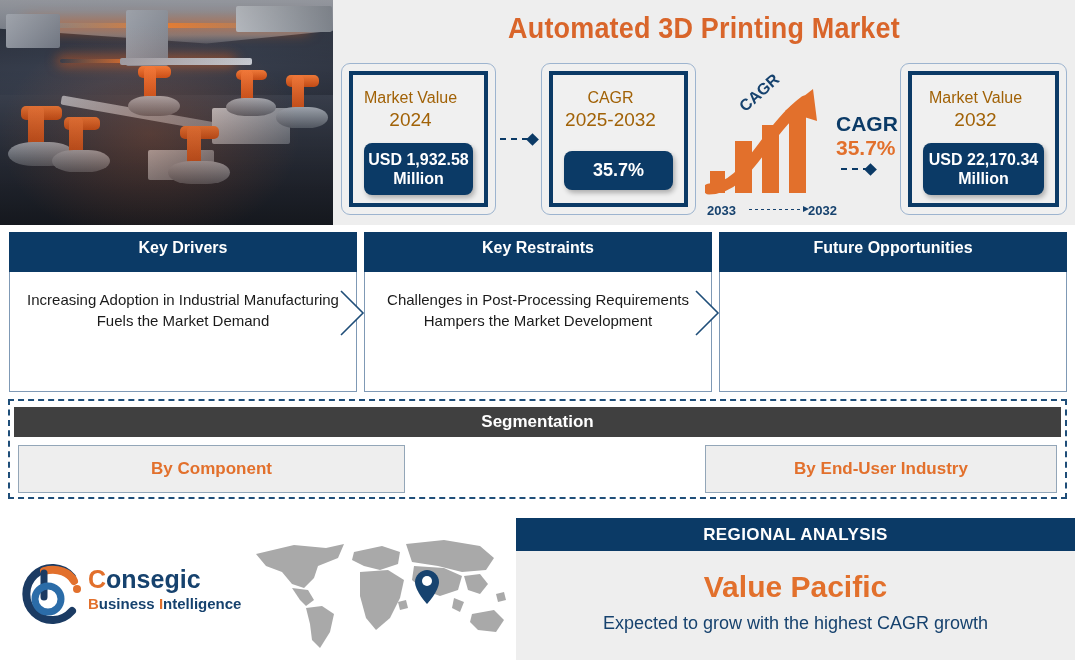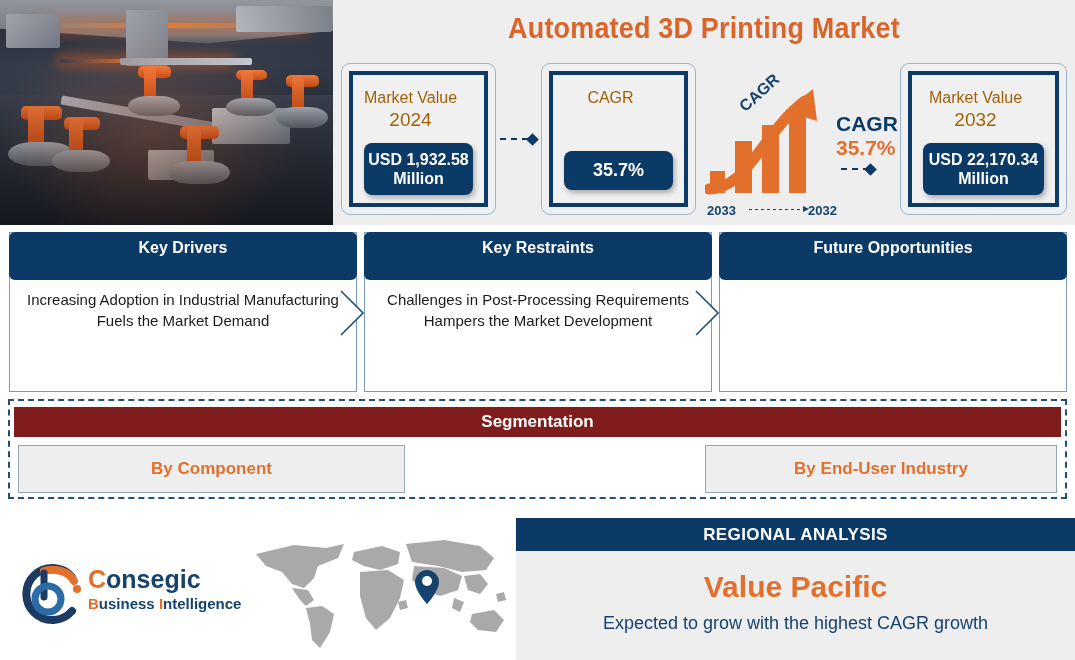--- a/index.html
+++ b/index.html
@@ -72,30 +72,30 @@
   .axis-arrow:after{content:"";position:absolute;right:-6px;top:-3px;
      border-left:6px solid #16426e;border-top:3.5px solid transparent;border-bottom:3.5px solid transparent;}
   .cagr-rot{position:absolute;left:31px;top:17px;color:#16426e;font-size:16px;font-weight:600;
      transform:rotate(-42deg);transform-origin:left top;}
   .cagr-t{position:absolute;left:131px;top:27px;color:#0b3a66;font-weight:bold;font-size:21px;}
   .cagr-v{position:absolute;left:131px;top:51px;color:#e2702c;font-weight:bold;font-size:21px;}
 
   
   .panel{position:absolute;top:232px;height:160px;background:#ffffff;
      border:1px solid #7f99b5;box-sizing:border-box;}
-  .panel-hd{position:absolute;left:-1px;top:-1px;right:-1px;height:48px;background:#0b3a66;
-     color:#ffffff;font-weight:bold;font-size:16px;text-align:center;line-height:32px;border-radius:6px;}
+  .panel-hd{position:absolute;left:-1px;top:-1px;right:-1px;height:40px;background:#0b3a66;
+     color:#ffffff;font-weight:bold;font-size:16px;text-align:center;line-height:32px;}
   .panel-bd{position:absolute;left:14px;right:14px;top:56px;text-align:center;
      color:#1b1b1b;font-size:15px;line-height:21px;}
   .chev{position:absolute;top:290px;width:40px;height:46px;z-index:6;}
 
   
   .segbox{position:absolute;left:8px;top:399px;width:1059px;height:100px;
      border:2px dashed #1f4e79;box-sizing:border-box;background:#ffffff;}
-  .seg-hd{position:absolute;left:14px;top:407px;width:1047px;height:30px;background:#7f1d1d;
+  .seg-hd{position:absolute;left:14px;top:407px;width:1047px;height:30px;background:#404040;
      color:#ffffff;font-weight:bold;font-size:17px;text-align:center;line-height:30px;
      font-family:"Liberation Sans Narrow","Liberation Sans",sans-serif;}
   .seg-cell{position:absolute;top:445px;height:48px;background:#eeeeee;border:1px solid #93a6b8;
      box-sizing:border-box;color:#e2702c;font-weight:bold;font-size:17px;text-align:center;
      line-height:46px;font-family:"Liberation Sans Narrow","Liberation Sans",sans-serif;}
 
   
   .logo{position:absolute;left:14px;top:548px;width:230px;height:68px;margin-top:11px;}
   .logo-txt1{position:absolute;left:74px;top:6px;font-size:25px;font-weight:bold;color:#16426e;}
   .logo-txt1 span{color:#e2702c;}
@@ -180,20 +180,21 @@
     </div>
   </div>
 
   <div class="dotlink" style="left:500px;top:138px;width:30px;"></div>
   <div class="dia" style="left:528px;top:135px;"></div>
 
   <div class="card" style="left:541px;top:63px;width:153px;height:150px;">
     <div class="card-inner">
       <div class="card-lbl">
         <span>CAGR</span>
+        <b>2025-2032</b>
       </div>
       <div class="badge" style="top:76px;padding:9px 0;font-size:18px;line-height:21px;">
         <div>35.7%</div>
       </div>
     </div>
   </div>
 
   <div class="chartwrap">
     <svg width="195" height="135" viewBox="0 0 195 135" style="position:absolute;left:0;top:0;">
       <path d="M4 104 C 26 104, 40 86, 58 62 C 72 43, 84 28, 100 16" stroke="#e2702c" stroke-width="11" fill="none" stroke-linecap="round"></path>

